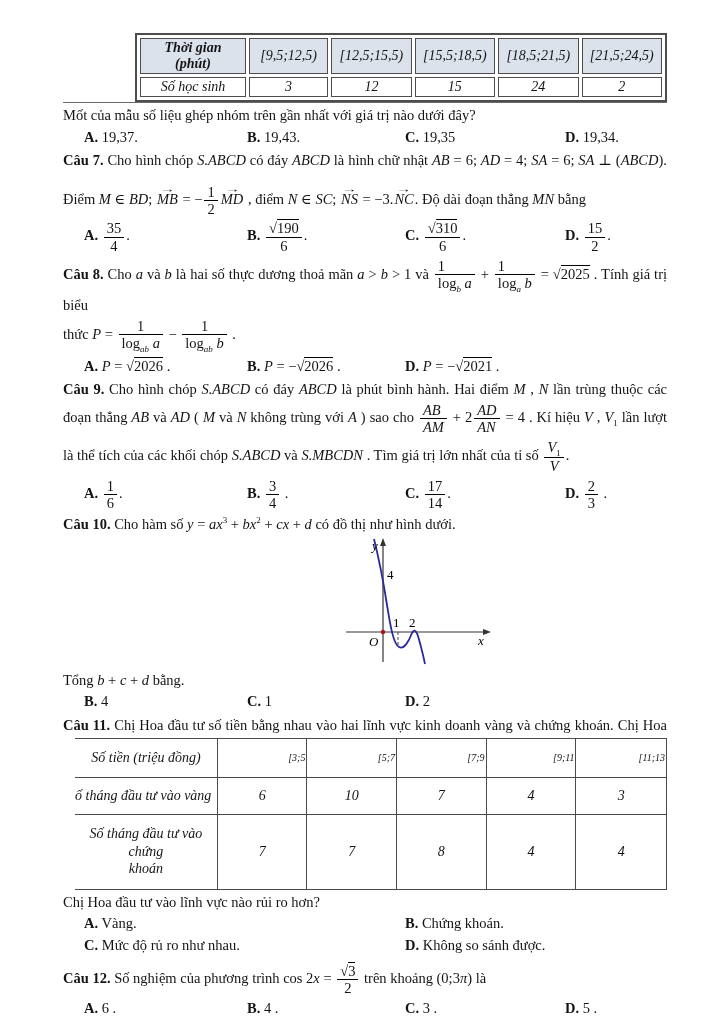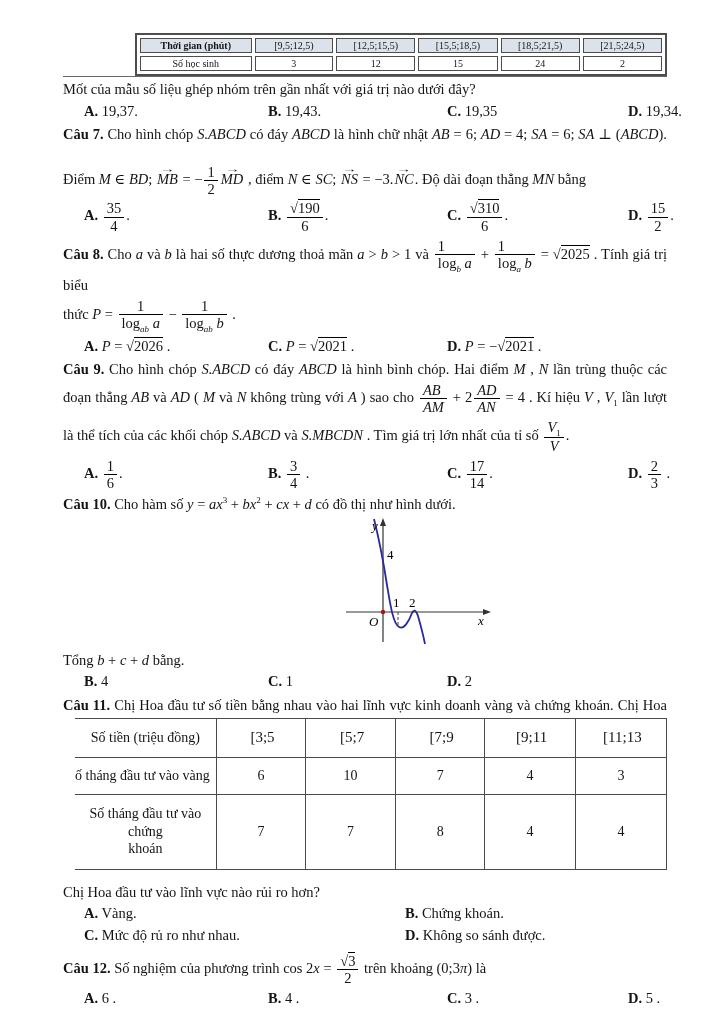--- a/index.html
+++ b/index.html
@@ -6,48 +6,48 @@
   body{width:725px;height:1024px;position:relative;color:#141414;
        font-family:"Liberation Serif","DejaVu Serif",serif;font-size:14.5px;}
   .page{padding:33px 58px 0 63px;}
   .bd{font-weight:bold}
   .it{font-style:italic}
   .ln{line-height:1.42;margin:1px 0;}
   .just{text-align:justify;text-align-last:justify;}
   .mt2{margin-top:3px}
   .mt4{margin-top:5px}
   
-  .opts{display:grid;grid-template-columns:163px 158px 160px auto;padding-left:21px;line-height:1.5;margin:1px 0 2px 0;align-items:center;gap:21px;}
+  .opts{display:grid;grid-template-columns:163px 158px 160px auto;padding-left:21px;line-height:1.5;margin:1px 0 2px 0;align-items:center;}
   .opts2{display:grid;grid-template-columns:321px auto;padding-left:21px;line-height:1.5;}
   .opt{white-space:nowrap;}
   
   .frac{display:inline-block;vertical-align:middle;text-align:center;line-height:1.12;margin:1px 2px;}
   .frac .num{display:block;border-bottom:1px solid #000;padding:0 3px;}
   .frac .den{display:block;padding:0 3px;}
   .sqrt{white-space:nowrap;}
   .sqrt .rad{border-top:1.2px solid #000;}
   sub{font-size:0.62em;font-style:normal;}
   sup{font-size:0.62em;}
-  .vec{position:relative;font-style:italic;display:inline-block;padding:0 1px;margin-top:18px;}
+  .vec{position:relative;font-style:italic;display:inline-block;padding:0 1px;margin-top:12px;}
   .vec::before{content:"\2192";display:block;position:absolute;left:0;right:0;top:-0.72em;
                font-size:0.6em;font-style:normal;text-align:center;transform:scaleX(1.7);}
   
-  .t6{border-collapse:separate;border-spacing:3px;border:2px solid #4d4d4d;margin-left:72px;font-size:10px;}
+  .t6{border-collapse:separate;border-spacing:3px;border:2px solid #4d4d4d;margin-left:72px;font-size:14px;font-style:italic;}
   .t6 td{border:1px solid #4d4d4d;text-align:center;padding:1px 4px;}
   .t6 tr:first-child td{background:#dbe2eb;}
   .t6 td.c0{width:110px;}
   .t6 td:not(.c0){width:72px;}
   .fullrule{border-top:1.5px solid #6a6a6a;margin:0 0 2px 0;}
   
-  .t11{border-collapse:collapse;margin-left:12px;font-size:14px;margin-top:2px;margin-bottom:12px;}
+  .t11{border-collapse:collapse;margin-left:12px;font-size:14px;margin-top:2px;margin-bottom:2px;font-style:italic;}
   .t11 td{border:1px solid #4a4a4a;padding:2px 4px;text-align:center;vertical-align:middle;}
   .t11 td.c0{width:145px;border-left:none;}
   .t11 td:not(.c0){width:88px;}
   .t11 tr.hd td{height:34px;}
-  .t11 tr.hd td:not(.c0){text-align:center;padding-right:1px;font-size:15px;}
+  .t11 tr.hd td:not(.c0){text-align:right;padding-right:1px;font-size:10px;}
   .t11 tr.r1 td{height:32px;}
   .t11 tr.r1 td.c0{text-align:left;padding-left:0;}
   .t11 tr.r2 td{height:70px;}
   .t11 .lbl3 span{display:block;line-height:1.25;}
   
   .graphwrap{margin:2px 0 0 265px;}
   .gtxt{font-size:13px;}
   .gi{font-style:italic;}
 </style>
 </head>
@@ -90,25 +90,25 @@
     <span class="opt"><span class="bd">A. </span><span class="frac"><span class="num"><span>35</span></span><span class="den"><span>4</span></span></span><span>.</span></span>
     <span class="opt"><span class="bd">B. </span><span class="frac"><span class="num"><span class="sqrt">√<span class="rad">190</span></span></span><span class="den"><span>6</span></span></span><span>.</span></span>
     <span class="opt"><span class="bd">C. </span><span class="frac"><span class="num"><span class="sqrt">√<span class="rad">310</span></span></span><span class="den"><span>6</span></span></span><span>.</span></span>
     <span class="opt"><span class="bd">D. </span><span class="frac"><span class="num"><span>15</span></span><span class="den"><span>2</span></span></span><span>.</span></span>
   </div>
 
   <div class="ln just"><span class="bd">Câu 8.</span><span> Cho </span><span class="it">a</span><span> và </span><span class="it">b</span><span> là hai số thực dương thoả mãn </span><span class="it">a</span><span> &gt; </span><span class="it">b</span><span> &gt; 1 và </span><span class="frac"><span class="num"><span>1</span></span><span class="den"><span>log</span><sub class="it">b</sub><span> </span><span class="it">a</span></span></span><span> + </span><span class="frac"><span class="num"><span>1</span></span><span class="den"><span>log</span><sub class="it">a</sub><span> </span><span class="it">b</span></span></span><span> = </span><span class="sqrt">√<span class="rad">2025</span></span><span> . Tính giá trị biểu</span></div>
   <div class="ln"><span>thức </span><span class="it">P</span><span> = </span><span class="frac"><span class="num"><span>1</span></span><span class="den"><span>log</span><sub class="it">ab</sub><span> </span><span class="it">a</span></span></span><span> − </span><span class="frac"><span class="num"><span>1</span></span><span class="den"><span>log</span><sub class="it">ab</sub><span> </span><span class="it">b</span></span></span><span> .</span></div>
   <div class="opts">
     <span class="opt"><span class="bd">A. </span><span class="it">P</span><span> = </span><span class="sqrt">√<span class="rad">2026</span></span><span> .</span></span>
-    <span class="opt"><span class="bd">C. </span><span class="it">P</span><span> = </span><span class="sqrt">√<span class="rad">2021</span></span><span> .</span></span>
+    <span class="opt"><span class="bd">B. </span><span class="it">P</span><span> = −</span><span class="sqrt">√<span class="rad">2026</span></span><span> .</span></span>
     <span class="opt"><span class="bd">D. </span><span class="it">P</span><span> = −</span><span class="sqrt">√<span class="rad">2021</span></span><span> .</span></span>
   </div>
 
-  <div class="ln just"><span class="bd">Câu 9.</span><span> Cho hình chóp </span><span class="it">S.ABCD</span><span> có đáy </span><span class="it">ABCD</span><span> là hình bình chóp. Hai điểm </span><span class="it">M</span><span> , </span><span class="it">N</span><span> lần trùng thuộc các</span></div>
+  <div class="ln just"><span class="bd">Câu 9.</span><span> Cho hình chóp </span><span class="it">S.ABCD</span><span> có đáy </span><span class="it">ABCD</span><span> là phút bình hành. Hai điểm </span><span class="it">M</span><span> , </span><span class="it">N</span><span> lần trùng thuộc các</span></div>
   <div class="ln just"><span>đoạn thẳng </span><span class="it">AB</span><span> và </span><span class="it">AD</span><span> ( </span><span class="it">M</span><span> và </span><span class="it">N</span><span> không trùng với </span><span class="it">A</span><span> ) sao cho </span><span class="frac"><span class="num"><span class="it">AB</span></span><span class="den"><span class="it">AM</span></span></span><span> + 2</span><span class="frac"><span class="num"><span class="it">AD</span></span><span class="den"><span class="it">AN</span></span></span><span> = 4 . Kí hiệu </span><span class="it">V</span><span> , </span><span class="it">V</span><sub>1</sub><span> lần lượt</span></div>
   <div class="ln"><span>là thể tích của các khối chóp </span><span class="it">S.ABCD</span><span> và </span><span class="it">S.MBCDN</span><span> . Tìm giá trị lớn nhất của tỉ số </span><span class="frac"><span class="num"><span class="it">V</span><sub>1</sub></span><span class="den"><span class="it">V</span></span></span><span>.</span></div>
   <div class="opts">
     <span class="opt"><span class="bd">A. </span><span class="frac"><span class="num"><span>1</span></span><span class="den"><span>6</span></span></span><span>.</span></span>
     <span class="opt"><span class="bd">B. </span><span class="frac"><span class="num"><span>3</span></span><span class="den"><span>4</span></span></span><span> .</span></span>
     <span class="opt"><span class="bd">C. </span><span class="frac"><span class="num"><span>17</span></span><span class="den"><span>14</span></span></span><span>.</span></span>
     <span class="opt"><span class="bd">D. </span><span class="frac"><span class="num"><span>2</span></span><span class="den"><span>3</span></span></span><span> .</span></span>
   </div>
 
   <div class="ln"><span class="bd">Câu 10.</span><span> Cho hàm số </span><span class="it">y</span><span> = </span><span class="it">ax</span><sup>3</sup><span> + </span><span class="it">bx</span><sup>2</sup><span> + </span><span class="it">cx</span><span> + </span><span class="it">d</span><span> có đồ thị như hình dưới.</span></div>

